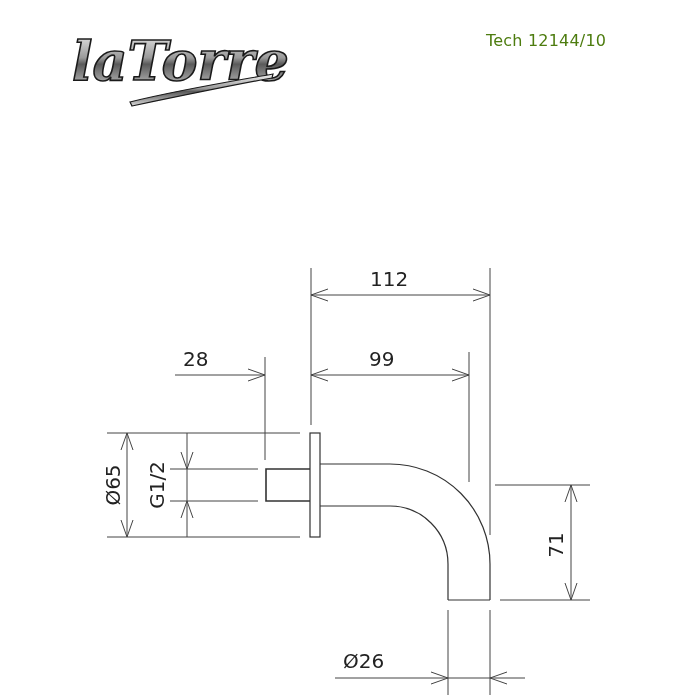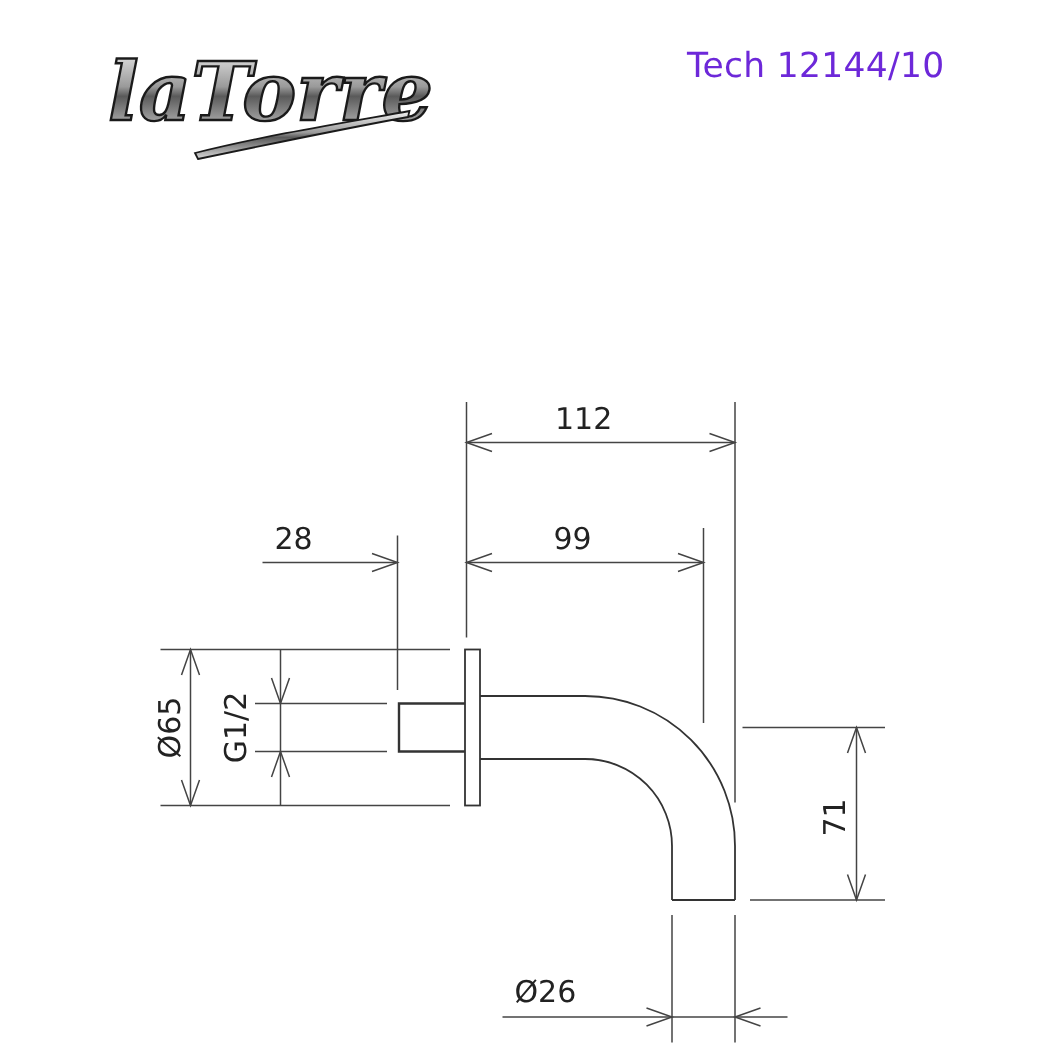--- a/index.html
+++ b/index.html
@@ -1,18 +1,18 @@
 <!DOCTYPE html>
 <html><head>
   <meta charset="utf-8">
   <style>
     html, body { margin: 0; padding: 0; background: #ffffff; }
     body { width: 700px; height: 700px; position: relative; overflow: hidden; font-family: "DejaVu Sans", sans-serif; }
     .logo { position: absolute; left: 22px; top: 8px; width: 220px; height: 100px; margin-left: 46px; }
-    .model-code { position: absolute; left: 458px; top: 31px; font-family: "DejaVu Sans", sans-serif; font-size: 23px; color: #6d28d9; letter-spacing: 0.2px; }
+    .model-code { position: absolute; left: 486px; top: 31px; font-family: "DejaVu Sans", sans-serif; font-size: 16px; color: #4d7c0f; letter-spacing: 0.2px; }
     svg.drawing { position: absolute; left: 0; top: 0; width: 700px; height: 700px; }
     .dimtext { font-family: "DejaVu Sans", sans-serif; font-size: 20px; fill: #222222; }
   </style>
 </head>
 <body>
 
 <div class="logo">
   <svg width="220" height="100" viewBox="0 0 220 100">
     <defs>
       <linearGradient id="chrome" x1="0" y1="0" x2="0" y2="1">

